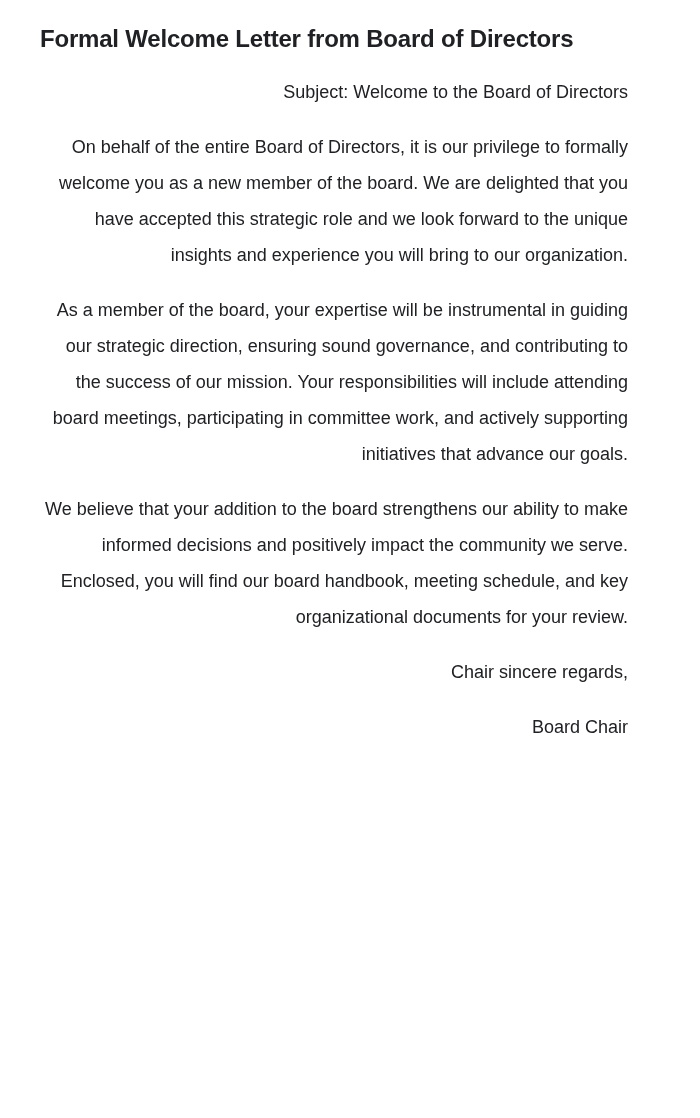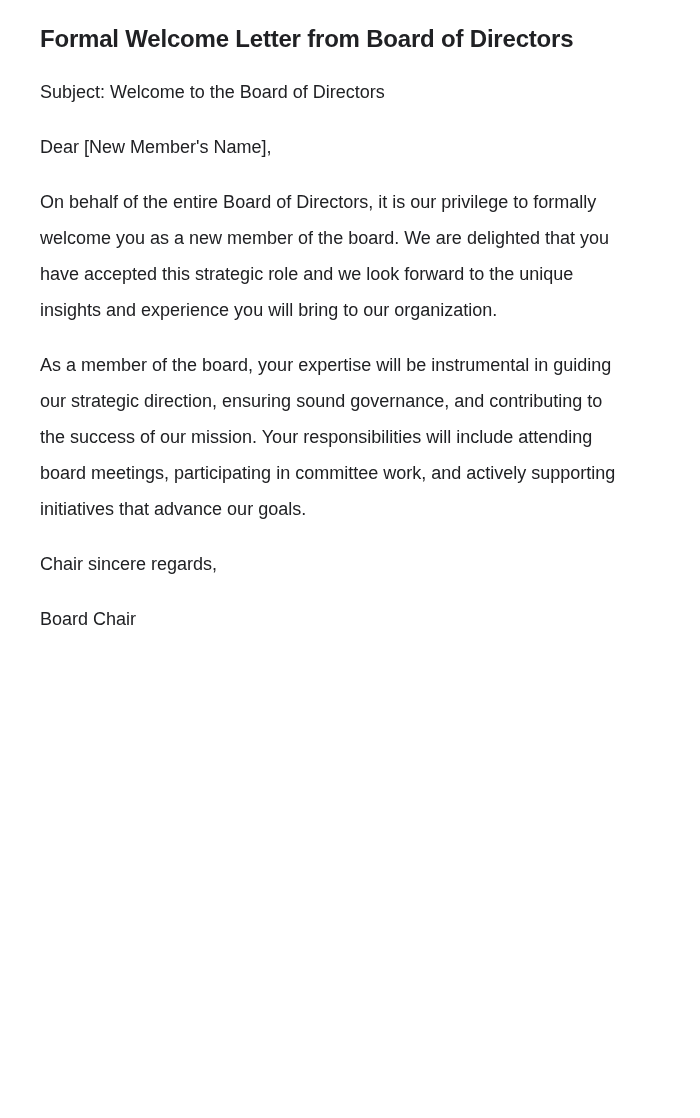--- a/index.html
+++ b/index.html
@@ -34,45 +34,45 @@
   }
   .doc-body {
     margin-top: 20px;
   }
   .para {
     font-size: 18px;
     font-weight: normal;
     line-height: 36px;
     color: #202124;
     margin: 0 0 19px 0;
-    text-align: left;
+    text-align: right;
     white-space: normal;
     overflow-wrap: break-word;
   }
   .para:last-child {
     margin-bottom: 8px;
   }
 </style>
 </head>
 <body>
 
 <div class="page">
 
   <h1 class="doc-title">Formal Welcome Letter from Board of Directors</h1>
 
   <div class="doc-body">
 
     <p class="para">Subject: Welcome to the Board of Directors</p>
 
-    <p class="para">Dear [New Member's Name],</p>
 
     <p class="para">On behalf of the entire Board of Directors, it is our privilege to formally welcome you as a new member of the board. We are delighted that you have accepted this strategic role and we look forward to the unique insights and experience you will bring to our organization.</p>
 
     <p class="para">As a member of the board, your expertise will be instrumental in guiding our strategic direction, ensuring sound governance, and contributing to the success of our mission. Your responsibilities will include attending board meetings, participating in committee work, and actively supporting initiatives that advance our goals.</p>
 
+    <p class="para">We believe that your addition to the board strengthens our ability to make informed decisions and positively impact the community we serve. Enclosed, you will find our board handbook, meeting schedule, and key organizational documents for your review.</p>
 
 
     <p class="para">Chair sincere regards,</p>
 
 
     <p class="para">Board Chair</p>
 
   </div>
 </div>
 

